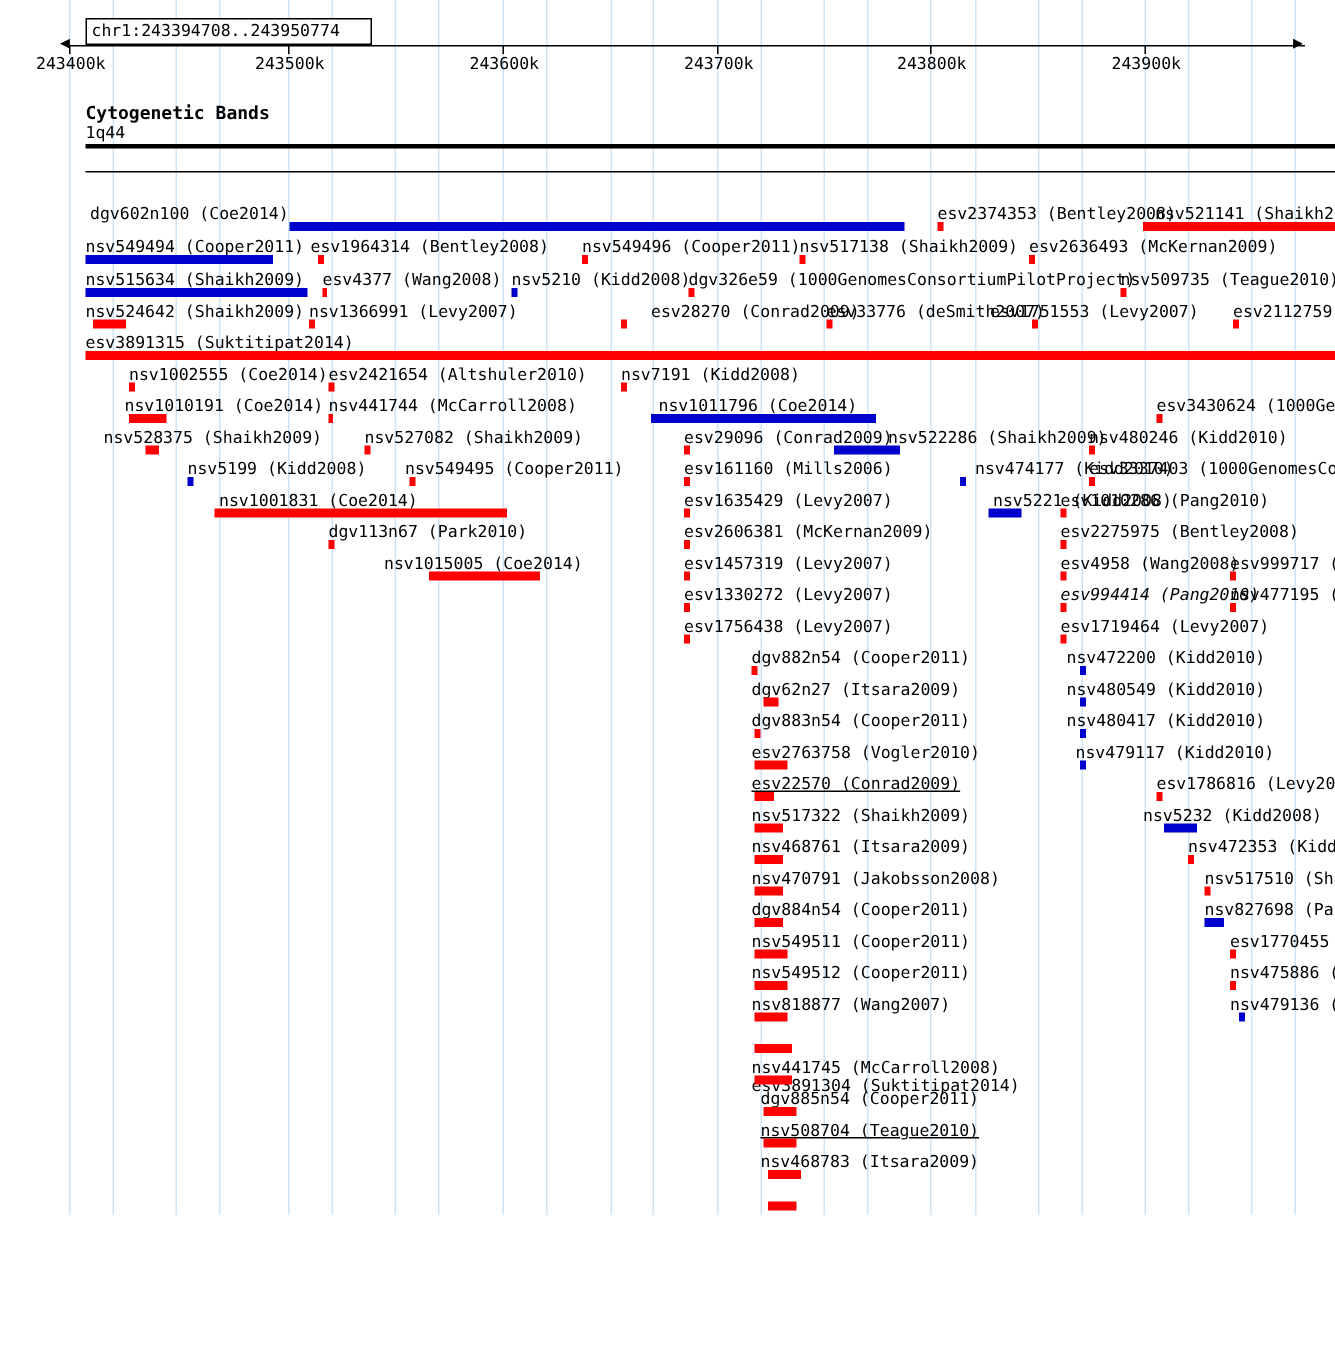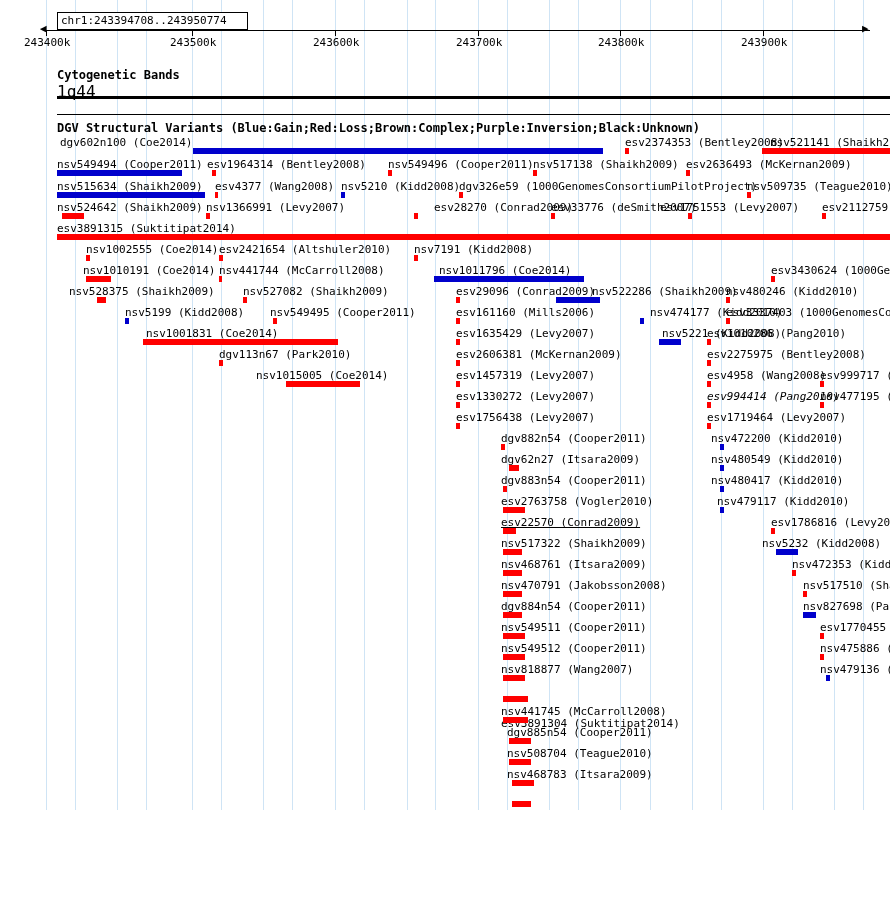--- a/index.html
+++ b/index.html
@@ -9,21 +9,21 @@
   
   .vgrid{position:absolute;top:0;bottom:0;width:1px;background:#cfe4f5;}
 
   .pos-label{position:absolute;font-size:11px;color:#000;white-space:nowrap;}
   .ruler-box{position:absolute;border:1px solid #000;background:#fff;}
   .axis-line{position:absolute;height:1px;background:#000;}
   .tick{position:absolute;width:1px;background:#000;}
   .tick-label{position:absolute;font-size:11px;white-space:nowrap;}
 
   .section-title{position:absolute;font-size:12px;font-weight:bold;white-space:nowrap;}
-  .plain{position:absolute;font-size:16px;white-space:nowrap;}
+  .plain{position:absolute;font-size:11px;white-space:nowrap;}
 
   .hr{position:absolute;height:1px;background:#000;}
   .band-line{position:absolute;height:3px;background:#000;}
 
   .lbl{position:absolute;font-size:11px;white-space:nowrap;color:#000;}
   .bar{position:absolute;height:6px;border-radius:0;}
   .bar.red{background:#ff0000;}
   .bar.blue{background:#0000cc;}
 
   .refseq-line{position:absolute;height:1px;background:#cc44cc;}
@@ -83,21 +83,20 @@
       <div class="tick-label" style="left: 598px; top: 36px;">243800k</div>
       <div class="tick" style="left: 763px; top: 30px; height: 6px;"></div>
       <div class="tick-label" style="left: 741px; top: 36px;">243900k</div>
     </div>
 
   <div class="section-title" style="left:57px;top:68px;">Cytogenetic Bands</div>
   <div class="plain" style="left:57px;top:82px;">1q44</div>
   <div class="band-line" style="left:57px;top:96px;width:833px;"></div>
   <div class="hr" style="left:57px;top:114px;width:833px;"></div>
 
-  <div class="section-title" style="left:57px;top:121px;">DGV Structural Variants (Blue:Gain;Red:Loss;Brown:Complex;Purple:Inversion;Black:Unknown)</div>
 
   <div id="tracks">
       <div class="lbl" style="left: 60px; top: 136px;">dgv602n100 (Coe2014)</div>
       <div class="bar blue" style="left: 193px; top: 148px; width: 410px;"></div>
       <div class="lbl" style="left: 625px; top: 136px;">esv2374353 (Bentley2008)</div>
       <div class="bar red" style="left: 625px; top: 148px; width: 4px;"></div>
       <div class="lbl" style="left: 770px; top: 136px;">nsv521141 (Shaikh2009)</div>
       <div class="bar red" style="left: 762px; top: 148px; width: 128px;"></div>
       <div class="lbl" style="left: 57px; top: 158px;">nsv549494 (Cooper2011)</div>
       <div class="bar blue" style="left: 57px; top: 170px; width: 125px;"></div>
@@ -246,21 +245,21 @@
       <div class="lbl" style="left: 501px; top: 663px;">nsv818877 (Wang2007)</div>
       <div class="bar red" style="left: 503px; top: 675px; width: 22px;"></div>
       <div class="lbl" style="left: 820px; top: 663px;">nsv479136 (Kidd2010)</div>
       <div class="bar blue" style="left: 826px; top: 675px; width: 4px;"></div>
       <div class="lbl" style="left: 501px; top: 684px; margin-top: 33px;">esv3891304 (Suktitipat2014)</div>
       <div class="bar red" style="left: 503px; top: 696px; width: 25px;"></div>
       <div class="lbl" style="left: 501px; top: 705px;">nsv441745 (McCarroll2008)</div>
       <div class="bar red" style="left: 503px; top: 717px; width: 25px;"></div>
       <div class="lbl" style="left: 507px; top: 726px;">dgv885n54 (Cooper2011)</div>
       <div class="bar red" style="left: 509px; top: 738px; width: 22px;"></div>
-      <div class="lbl" style="left: 507px; top: 747px;">nsv508704 (Teague2010)</div>
+      <div class="lbl" style="left: 507px; top: 747px; text-decoration: underline;">nsv508704 (Teague2010)</div>
       <div class="bar red" style="left: 509px; top: 759px; width: 22px;"></div>
       <div class="lbl" style="left: 507px; top: 768px;">nsv468783 (Itsara2009)</div>
       <div class="bar red" style="left: 512px; top: 780px; width: 22px;"></div>
       <div class="lbl" style="left: 507px; top: 789px; margin-top: 41px;">nsv549519 (Cooper2011)</div>
       <div class="bar red" style="left: 512px; top: 801px; width: 19px;"></div>
     </div>
 
   <div class="hr" style="left:57px;top:820px;width:833px;"></div>
   <div class="section-title" style="left:57px;top:826px;">RefSeq Genes</div>
   <div class="plain" style="left:57px;top:840px;">KIF26B|NM_018012</div>

